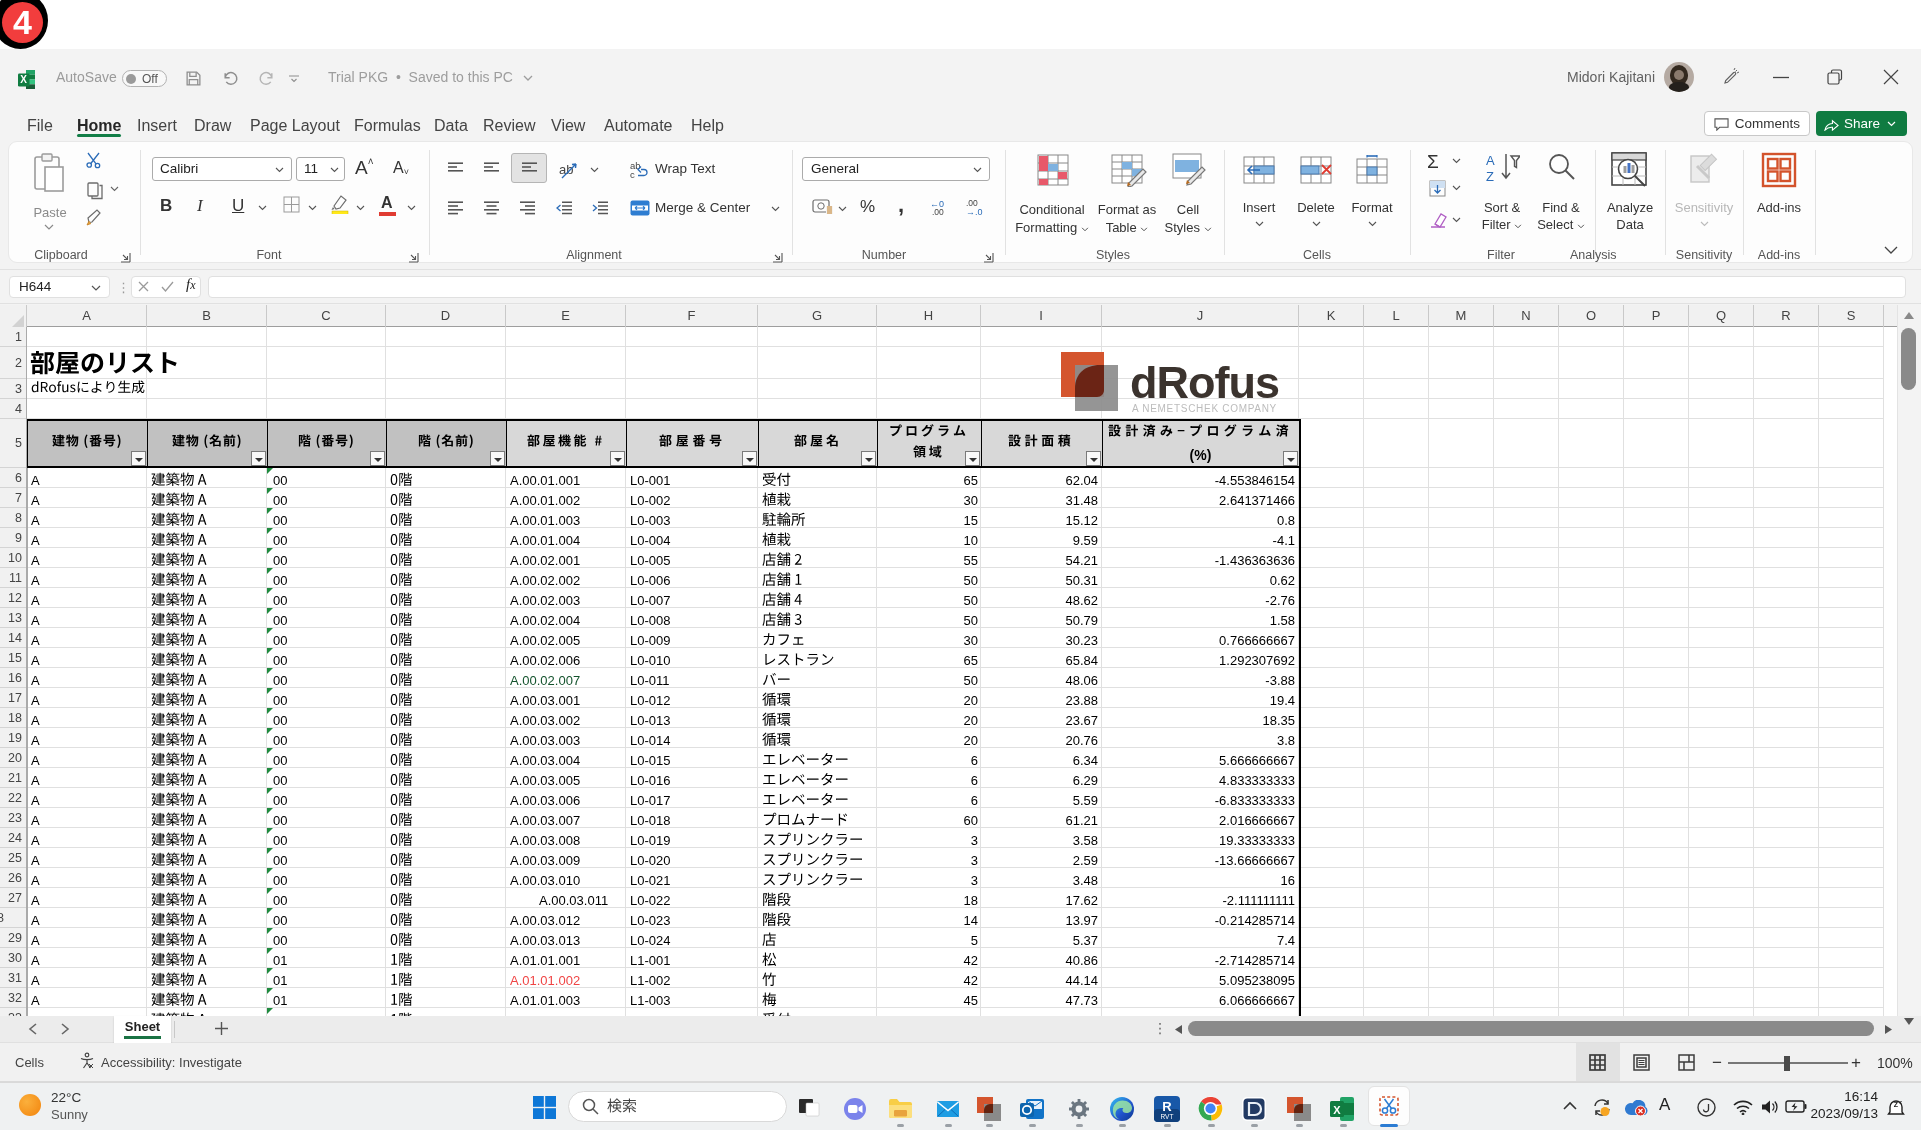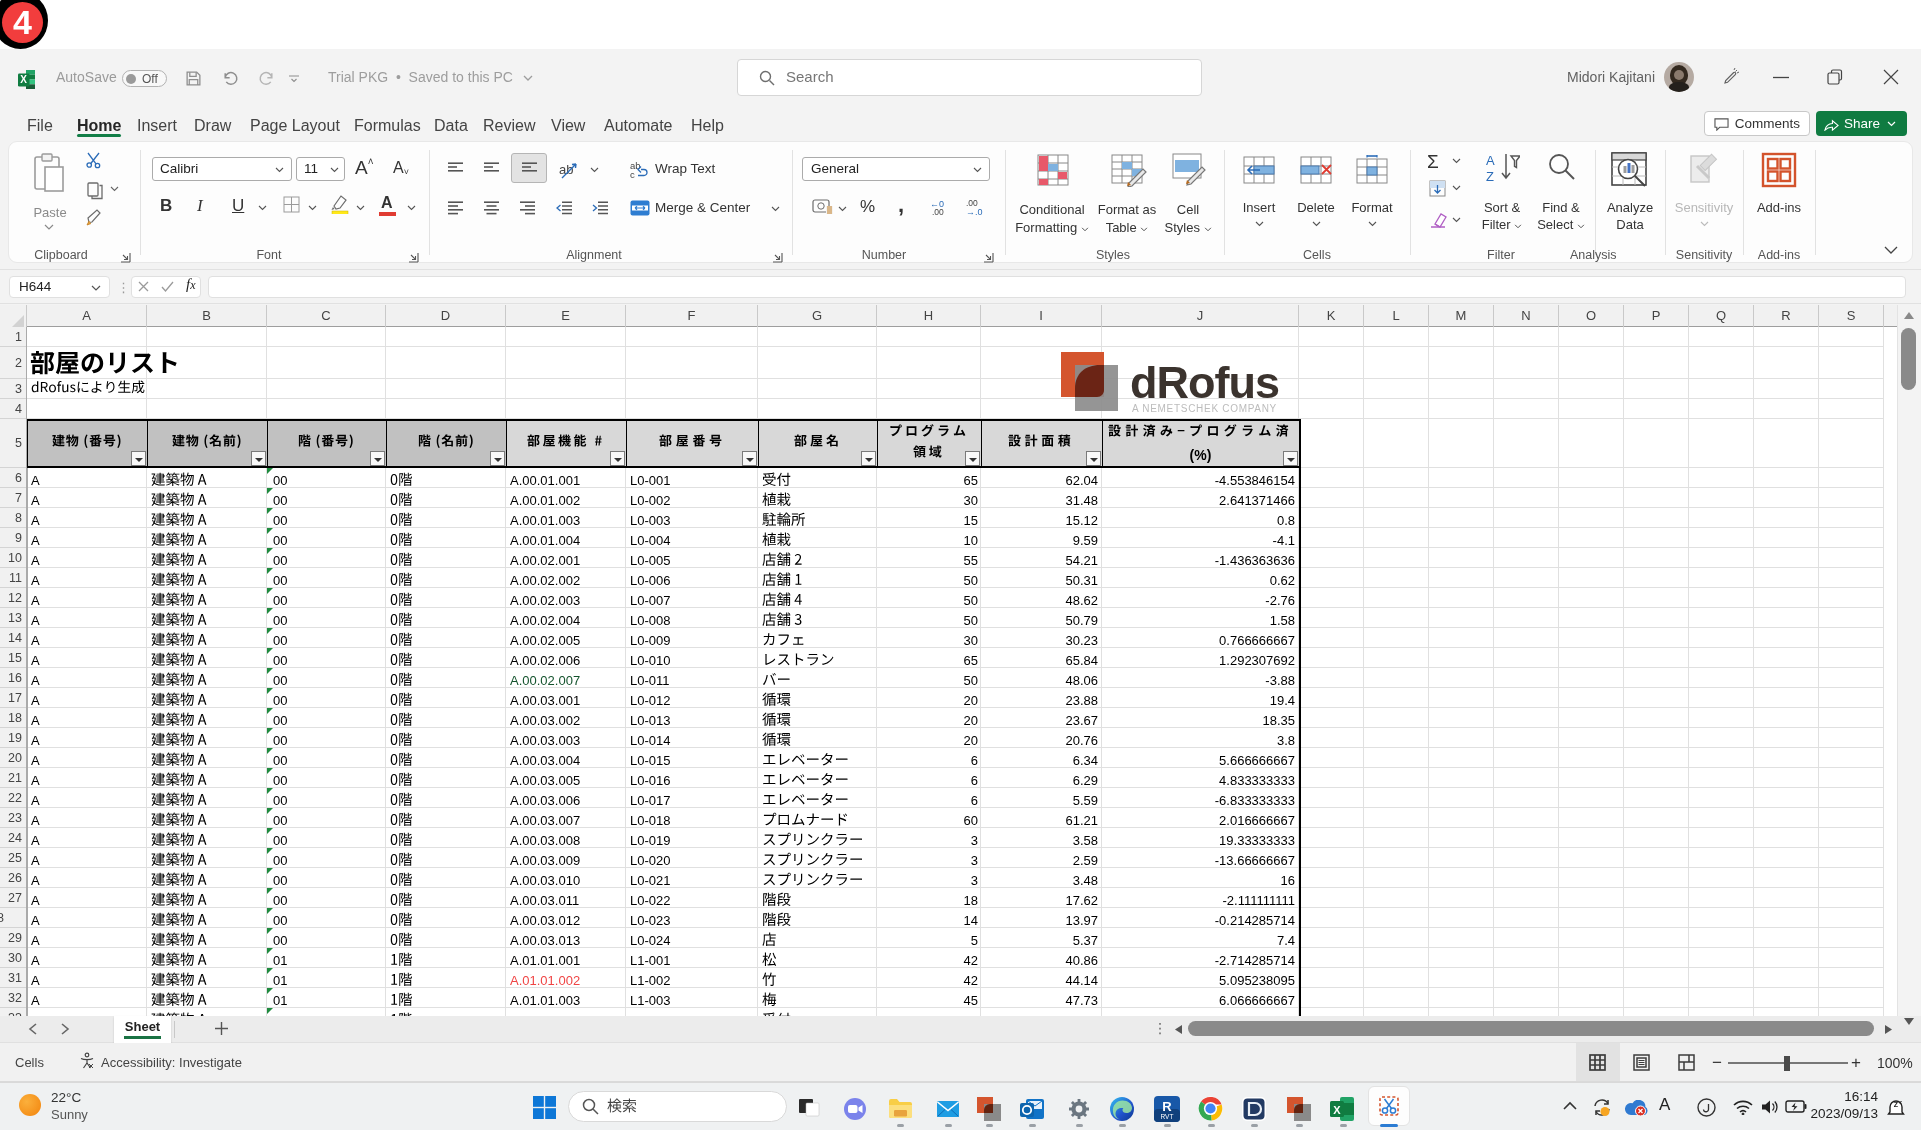--- a/index.html
+++ b/index.html
@@ -148,27 +148,20 @@
 <svg class="abs" style="left:258px;top:70px" width="17" height="17" viewBox="0 0 16 16" fill="none" stroke="#b5b5b5" stroke-width="1.4">
  <path d="M13 7 a5.5 5.5 0 1 0 -1 4.2 M13 3 v4.2 h-4.2"></path>
     </svg>
 <svg class="abs" style="left:288px;top:75px" width="12" height="10" viewBox="0 0 12 10" stroke="#8e8e8e" fill="none">
       <path d="M1 1 h10 M3.5 4 l2.5 2.5 L8.5 4" stroke-width="1.1"></path>
     </svg>
 <div class="abs" style="left:328px;top:69px;font-size:14px;color:#9d9d9d">Trial PKG &nbsp;•&nbsp; Saved to this PC
  <svg width="10" height="7" viewBox="0 0 10 7" style="margin-left:6px">
         <path d="M1 1 l4 4 l4-4" stroke="#9d9d9d" fill="none" stroke-width="1.3"></path>
       </svg></div>
-<div class="abs" style="left:737px;top:59px;width:465px;height:37px;background:#fff;border:1px solid #d6d6d6;border-radius:4px">
- <svg class="abs" style="left:21px;top:10px" width="16" height="16" viewBox="0 0 16 16" fill="none" stroke="#6e6e6e" stroke-width="1.4">
-        <circle cx="6.5" cy="6.5" r="5"></circle>
-        <path d="M10.5 10.5 L15 15"></path>
-      </svg>
- <div class="abs" style="left:48px;top:8px;font-size:15px;color:#767676">Search</div>
-    </div>
 <div class="abs" style="left:1567px;top:69px;width:88px;font-size:14px;color:#616161;text-align:right">Midori Kajitani</div>
 <div class="abs" style="left:1664px;top:62px;width:30px;height:30px;border-radius:50%;background:#b5aaa2;overflow:hidden">
  <div class="abs" style="left:6px;top:3px;width:18px;height:20px;border-radius:50% 50% 45% 45%;background:#33291f"></div>
  <div class="abs" style="left:10px;top:8px;width:10px;height:10px;border-radius:50%;background:#8a7a6d"></div>
  <div class="abs" style="left:5px;top:20px;width:20px;height:10px;border-radius:50% 50% 0 0;background:#24201c"></div>
     </div>
 <svg class="abs" style="left:1722px;top:68px" width="18" height="18" viewBox="0 0 18 18" fill="none" stroke="#616161" stroke-width="1.2">
  <path d="M3 15 l2.5-.7 8-8 a1.3 1.3 0 0 0-1.8-1.8 l-8 8z"></path>
       <path d="M12 2 l1-2 M15 5 l2-1 M13.5 3.5 l1.5-1.5" stroke-width="1"></path>
     </svg>
@@ -1119,21 +1112,21 @@
       <div class="abs" style="left:1102px;top:568px;width:193px;text-align:right;font-size:13px;color:#000">16</div>
       <div class="abs" style="left:31px;top:588px;font-size:13px;color:#000">A</div>
       <div class="abs" style="left:151px;top:587px"><svg width="55.6" height="16.2" viewBox="0 0 55.6 16.2">
           <use href="#g_bldg" fill="#000"></use>
         </svg></div>
       <div class="abs" style="left:267px;top:583px;width:0;height:0;border-right:6px solid transparent;border-top:6px solid #1f8b3e"></div>
       <div class="abs" style="left:273px;top:588px;font-size:13px;color:#000">00</div>
       <div class="abs" style="left:390px;top:587px"><svg width="22.5" height="16.2" viewBox="0 0 22.5 16.2">
           <use href="#g_f0" fill="#000"></use>
         </svg></div>
-      <div class="abs" style="left:510px;top:588px;font-size:13px;color:#000">A.00.03.011</div>
+      <div class="abs" style="left:539px;top:588px;font-size:13px;color:#000">A.00.03.011</div>
       <div class="abs" style="left:630px;top:588px;font-size:13px;color:#000">L0-022</div>
       <div class="abs" style="left:762px;top:587px"><svg width="29" height="16.2" viewBox="0 0 29 16.2">
           <use href="#g_kaidan" fill="#000"></use>
         </svg></div>
       <div class="abs" style="left:877px;top:588px;width:101px;text-align:right;font-size:13px;color:#000">18</div>
       <div class="abs" style="left:981px;top:588px;width:117px;text-align:right;font-size:13px;color:#000">17.62</div>
       <div class="abs" style="left:1102px;top:588px;width:193px;text-align:right;font-size:13px;color:#000">-2.111111111</div>
       <div class="abs" style="left:31px;top:608px;font-size:13px;color:#000">A</div>
       <div class="abs" style="left:151px;top:607px"><svg width="55.6" height="16.2" viewBox="0 0 55.6 16.2">
           <use href="#g_bldg" fill="#000"></use>

